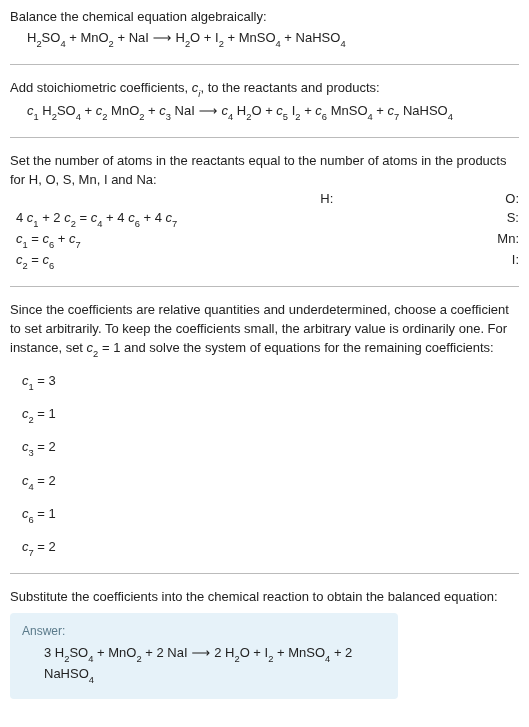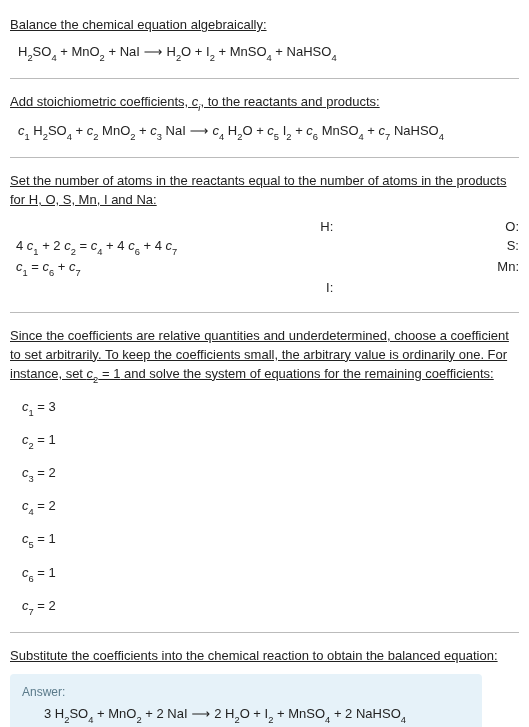--- a/index.html
+++ b/index.html
@@ -14,47 +14,47 @@
     background: #fff;
   }
   .hr {
     border: none;
     border-top: 1px solid #bbb;
     margin: 14px 0;
   }
   .sub { font-size: 0.72em; vertical-align: sub; position: relative; top: 0.15em; }
   .ital { font-style: italic; }
   .arrow { padding: 0 4px; }
-  .eqline { margin: 2px 8px; }
+  .eqline { margin: 2px 17px; }
   .atoms-table {
     display: grid;
     grid-template-columns: auto auto;
     column-gap: 8px;
     row-gap: 0;
     margin-left: 6px;
   }
   .atoms-table .lab { text-align: right; }
   .coef-list div { margin: 12px; }
   .answer-box {
     background: #e6f2f9;
     border-radius: 4px;
     padding: 10px 12px 12px 12px;
-    width: 472px;
+    width: 388px;
     box-sizing: border-box;
     margin-top: 6px;
   }
   .answer-box .ans-label {
     color: #5a7a8a;
     font-size: 12px;
     margin-bottom: 4px;
   }
   .answer-box .ans-eq {
     padding-left: 22px;
   }
-  .para { margin: 8px 0; text-decoration: underline; }
+  .para { margin: 0 0; }
 </style>
 </head>
 <body>
 
 <div class="para">Balance the chemical equation algebraically:</div>
 <div class="eqline">
   <span>H</span><span class="sub">2</span><span>SO</span><span class="sub">4</span><span> + </span><span>MnO</span><span class="sub">2</span><span> + </span><span>NaI</span><span class="arrow">⟶</span><span>H</span><span class="sub">2</span><span>O</span><span> + </span><span>I</span><span class="sub">2</span><span> + </span><span>MnSO</span><span class="sub">4</span><span> + </span><span>NaHSO</span><span class="sub">4</span>
 </div>
 
 <hr class="hr">
@@ -72,36 +72,36 @@
 <div class="atoms-table">
   <div class="lab">H:</div>
 
   <div class="lab">O:</div>
   <div><span>4 </span><span class="ital">c</span><span class="sub">1</span><span> + 2 </span><span class="ital">c</span><span class="sub">2</span><span> = </span><span class="ital">c</span><span class="sub">4</span><span> + 4 </span><span class="ital">c</span><span class="sub">6</span><span> + 4 </span><span class="ital">c</span><span class="sub">7</span></div>
 
   <div class="lab">S:</div>
   <div><span class="ital">c</span><span class="sub">1</span><span> = </span><span class="ital">c</span><span class="sub">6</span><span> + </span><span class="ital">c</span><span class="sub">7</span></div>
 
   <div class="lab">Mn:</div>
+  <div><span class="ital">c</span><span class="sub">2</span><span> = </span><span class="ital">c</span><span class="sub">6</span></div>
 
   <div class="lab">I:</div>
 
 </div>
 
 <hr class="hr">
 
 <div class="para">
   <span>Since the coefficients are relative quantities and underdetermined, choose a coefficient to set arbitrarily. To keep the coefficients small, the arbitrary value is ordinarily one. For instance, set </span><span class="ital">c</span><span class="sub">2</span><span> = 1</span><span> and solve the system of equations for the remaining coefficients:</span>
 </div>
 <div class="coef-list">
   <div><span class="ital">c</span><span class="sub">1</span><span> = 3</span></div>
   <div><span class="ital">c</span><span class="sub">2</span><span> = 1</span></div>
   <div><span class="ital">c</span><span class="sub">3</span><span> = 2</span></div>
   <div><span class="ital">c</span><span class="sub">4</span><span> = 2</span></div>
-  <div><span class="ital">c</span><span class="sub">5</span><span> = 1</span></div>
   <div><span class="ital">c</span><span class="sub">6</span><span> = 1</span></div>
   <div><span class="ital">c</span><span class="sub">7</span><span> = 2</span></div>
 </div>
 
 <hr class="hr">
 
 <div class="para">Substitute the coefficients into the chemical reaction to obtain the balanced equation:</div>
 <div class="answer-box">
   <div class="ans-label">Answer:</div>
   <div class="ans-eq">

